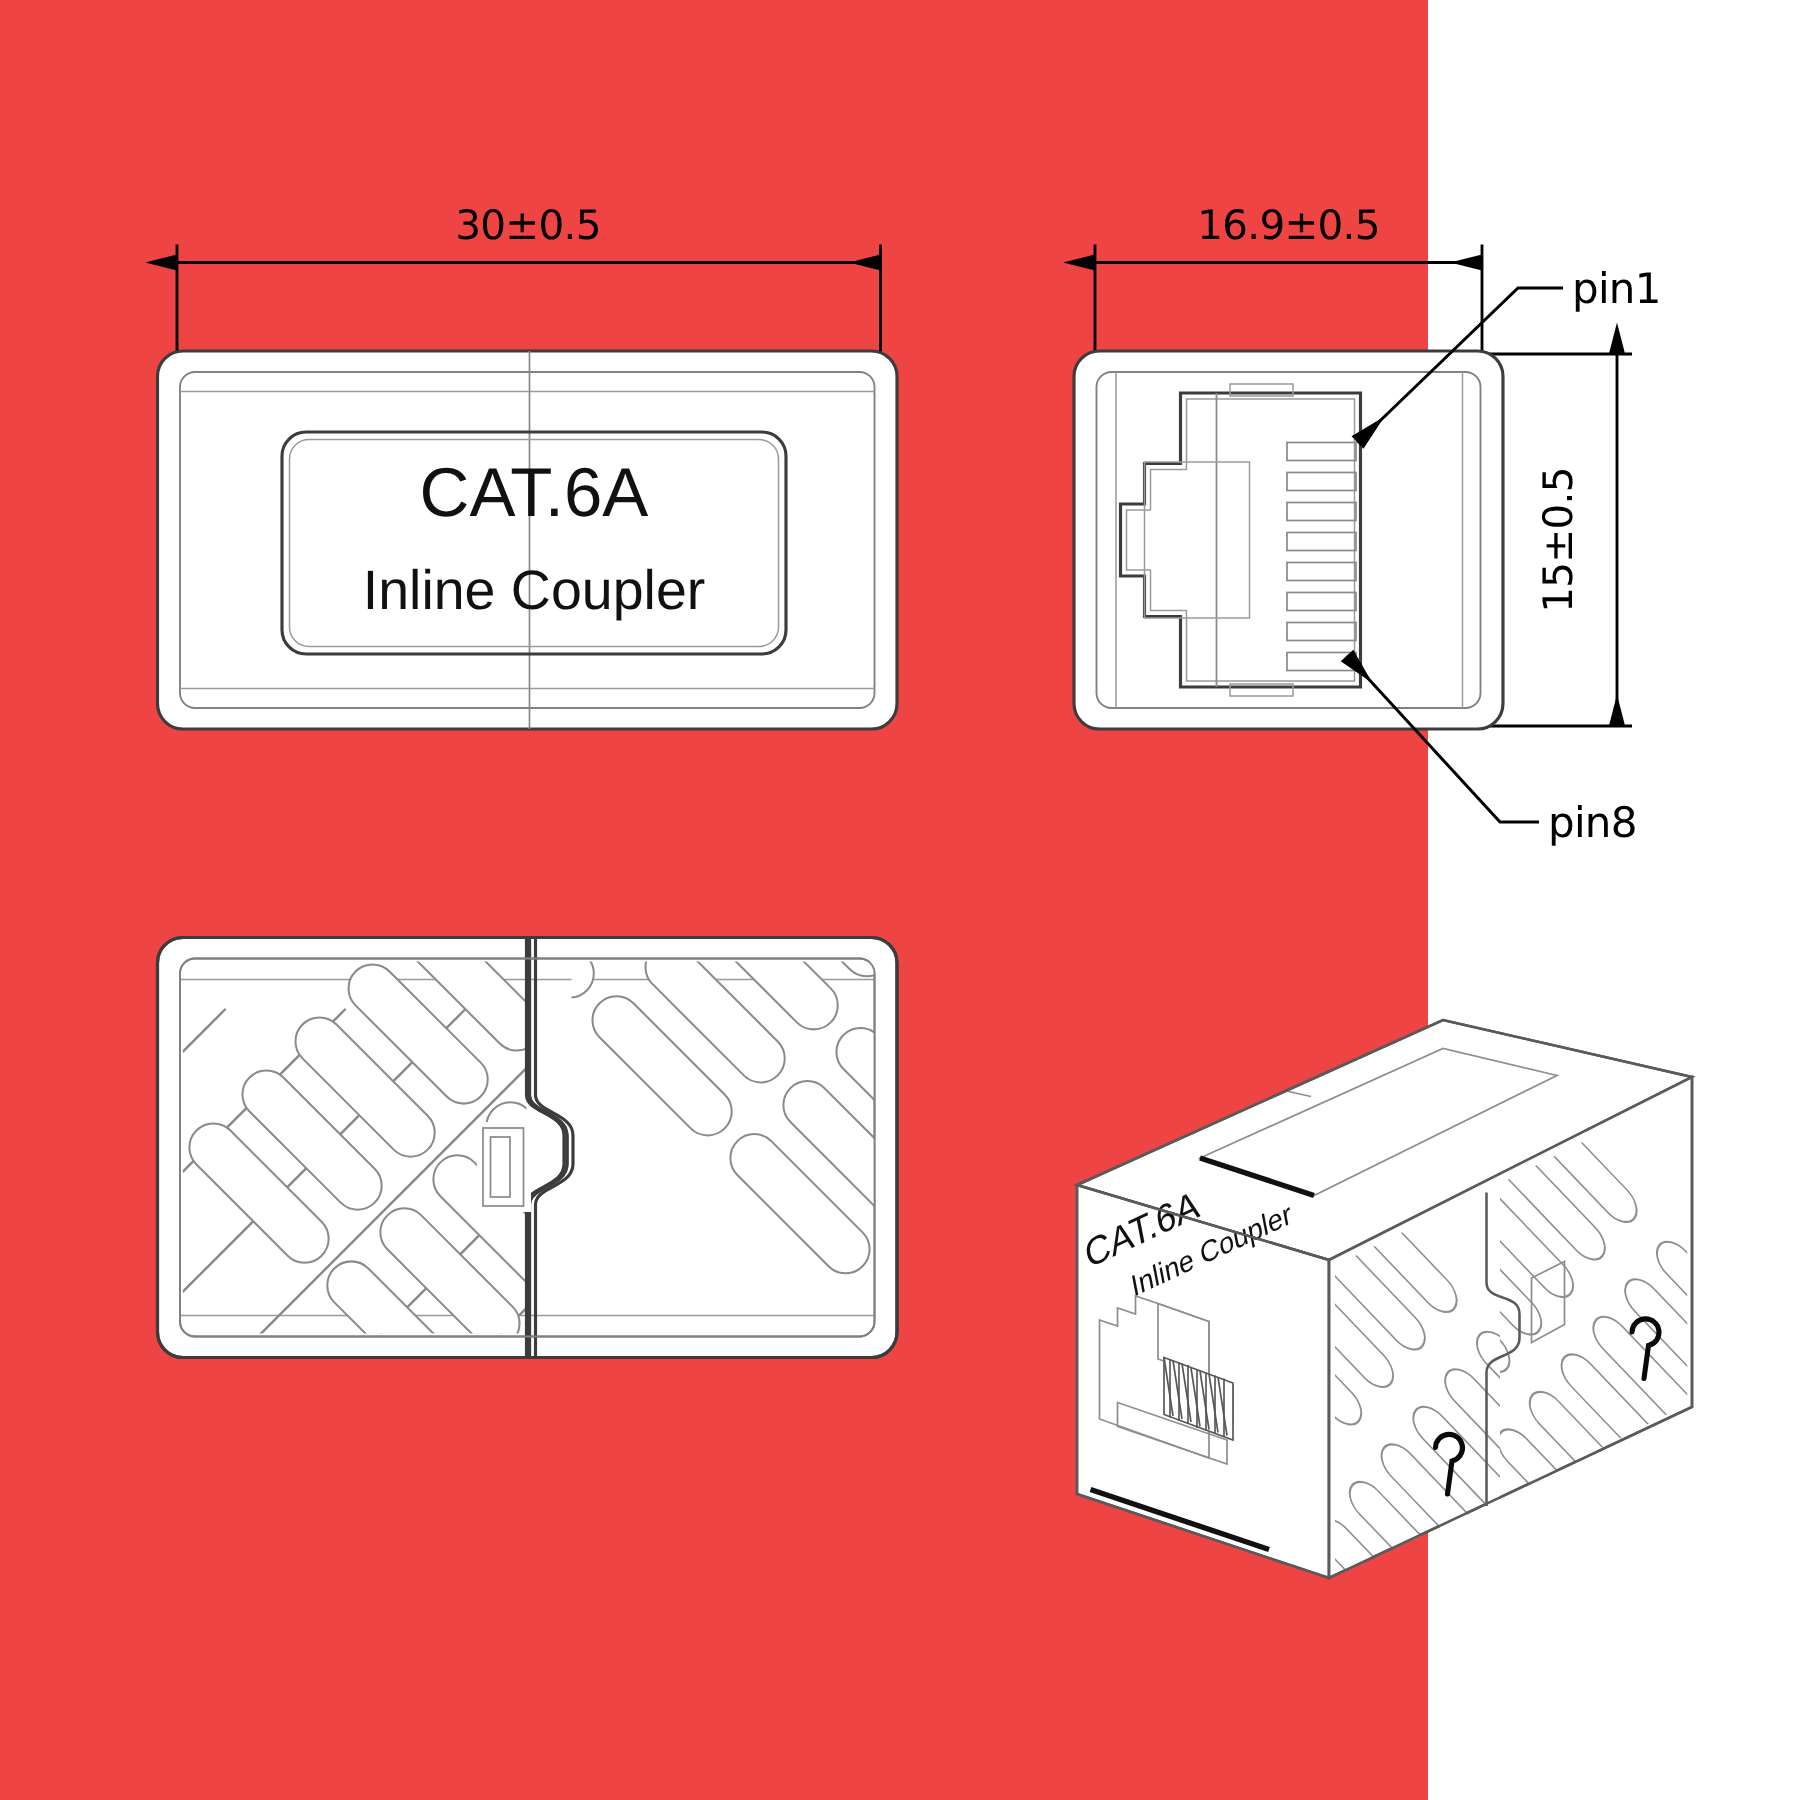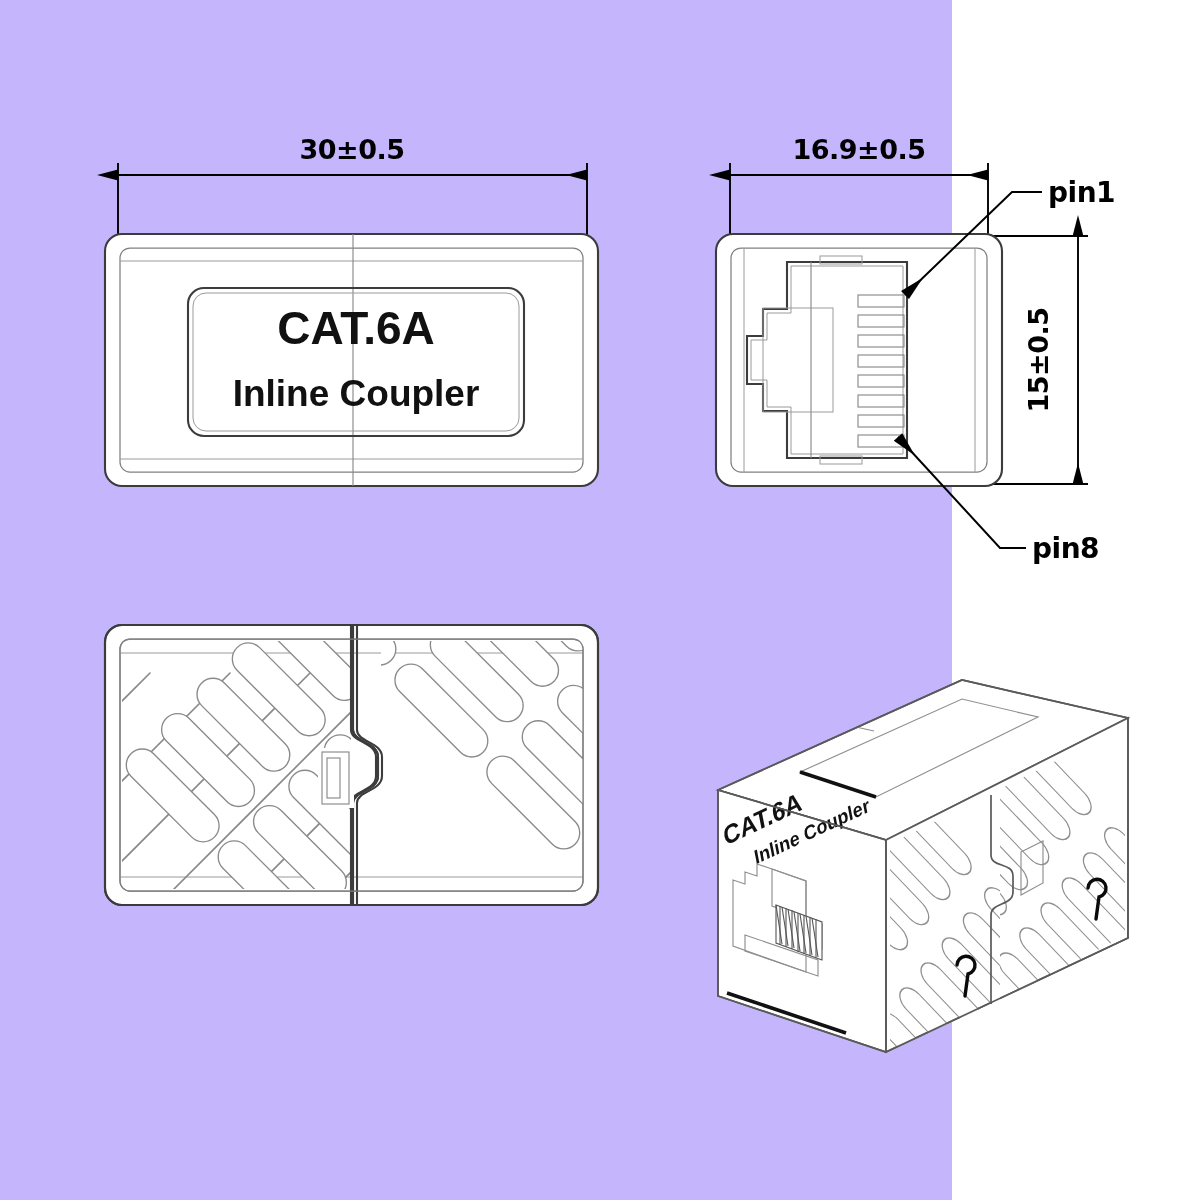--- a/index.html
+++ b/index.html
@@ -11,22 +11,21 @@
   body {
     width: 1200px;
     height: 1200px;
     overflow: hidden;
     font-family: "Liberation Sans", sans-serif;
   }
   #drawing-sheet {
     position: relative;
     width: 952px;
     height: 1200px;
-    background: #c4b5fd;
-    font-weight: bold;
+    background: #ef4444;
   }
   svg#cad {
     display: block;
     width: 1200px;
     height: 1200px;
   }
   
   .outline       { fill: none; stroke: #3c3c3c; stroke-width: 2.1; }
   .outline-thin  { fill: none; stroke: #808080; stroke-width: 1.25; }
   .hairline      { fill: none; stroke: #8a8a8a; stroke-width: 1.15; }

